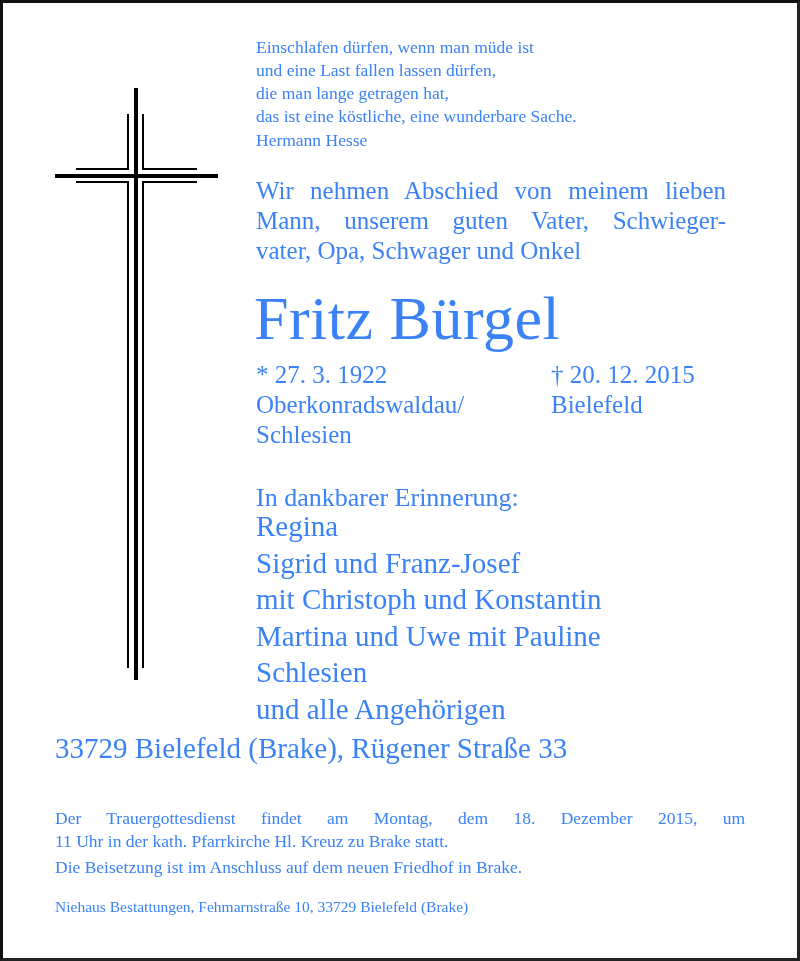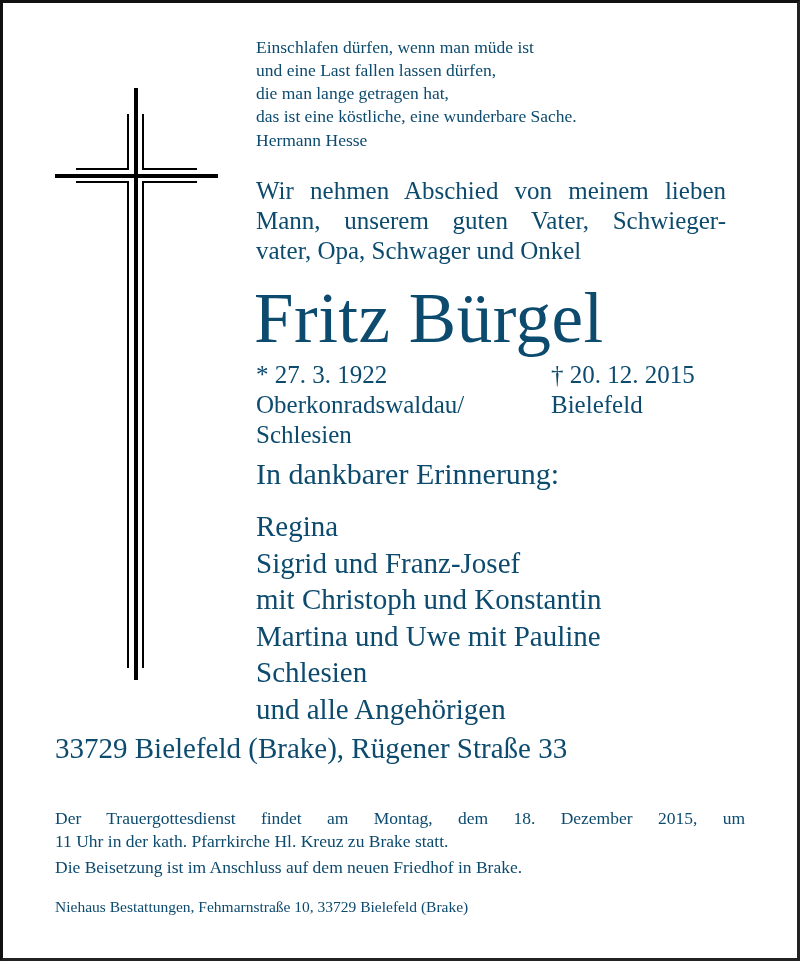--- a/index.html
+++ b/index.html
@@ -4,29 +4,29 @@
 <style>
   html, body { margin: 0; padding: 0; background: #ffffff; }
   body { width: 800px; height: 961px; position: relative; overflow: hidden; }
   .frame {
     position: absolute; left: 0; top: 0;
     width: 800px; height: 961px; box-sizing: border-box;
     border-top: 3px solid #111; border-left: 3px solid #111;
     border-right: 3px solid #222; border-bottom: 3px solid #222;
     background: #fff;
   }
-  .t { position: absolute; font-family: "Liberation Serif", "DejaVu Serif", serif; color: #0c4a6e; white-space: nowrap; margin: 0; }
+  .t { position: absolute; font-family: "Liberation Serif", "DejaVu Serif", serif; color: #3b82f6; white-space: nowrap; margin: 0; }
   .poem { left: 256px; top: 36px; font-size: 17.5px; line-height: 23px; }
   .poem .author { margin-top: 1px; }
   .intro { left: 256px; top: 176px; font-size: 25px; line-height: 30px; width: 470px; }
   .intro .justify { text-align: justify; text-align-last: justify; display: block; }
-  .name { left: 254px; top: 278px; font-size: 71px; line-height: 80px; letter-spacing: 0.5px; }
+  .name { left: 254px; top: 278px; font-size: 62px; line-height: 80px; letter-spacing: 0.5px; }
   .col1 { left: 256px; top: 360px; font-size: 25px; line-height: 30px; }
   .col2 { left: 551px; top: 360px; font-size: 25px; line-height: 30px; }
-  .thanks { left: 256px; top: 459px; font-size: 30px; line-height: 30px; }
+  .thanks { left: 256px; top: 483px; font-size: 26px; line-height: 30px; }
   .mourners { left: 256px; top: 508px; font-size: 29px; line-height: 36.5px; }
   .address { left: 55px; top: 733px; font-size: 29px; line-height: 30px; }
   .service { left: 55px; top: 807px; font-size: 17.5px; line-height: 23px; width: 690px; }
   .service .justify { display: block; text-align: justify; text-align-last: justify; }
   .service .gap { margin-top: 3px; display: block; }
   .undertaker { left: 55px; top: 897px; font-size: 15.5px; line-height: 20px; }
   .cross { position: absolute; left: 0; top: 0; }
   .bar { position: absolute; background: #000; }
 </style>
 </head>

